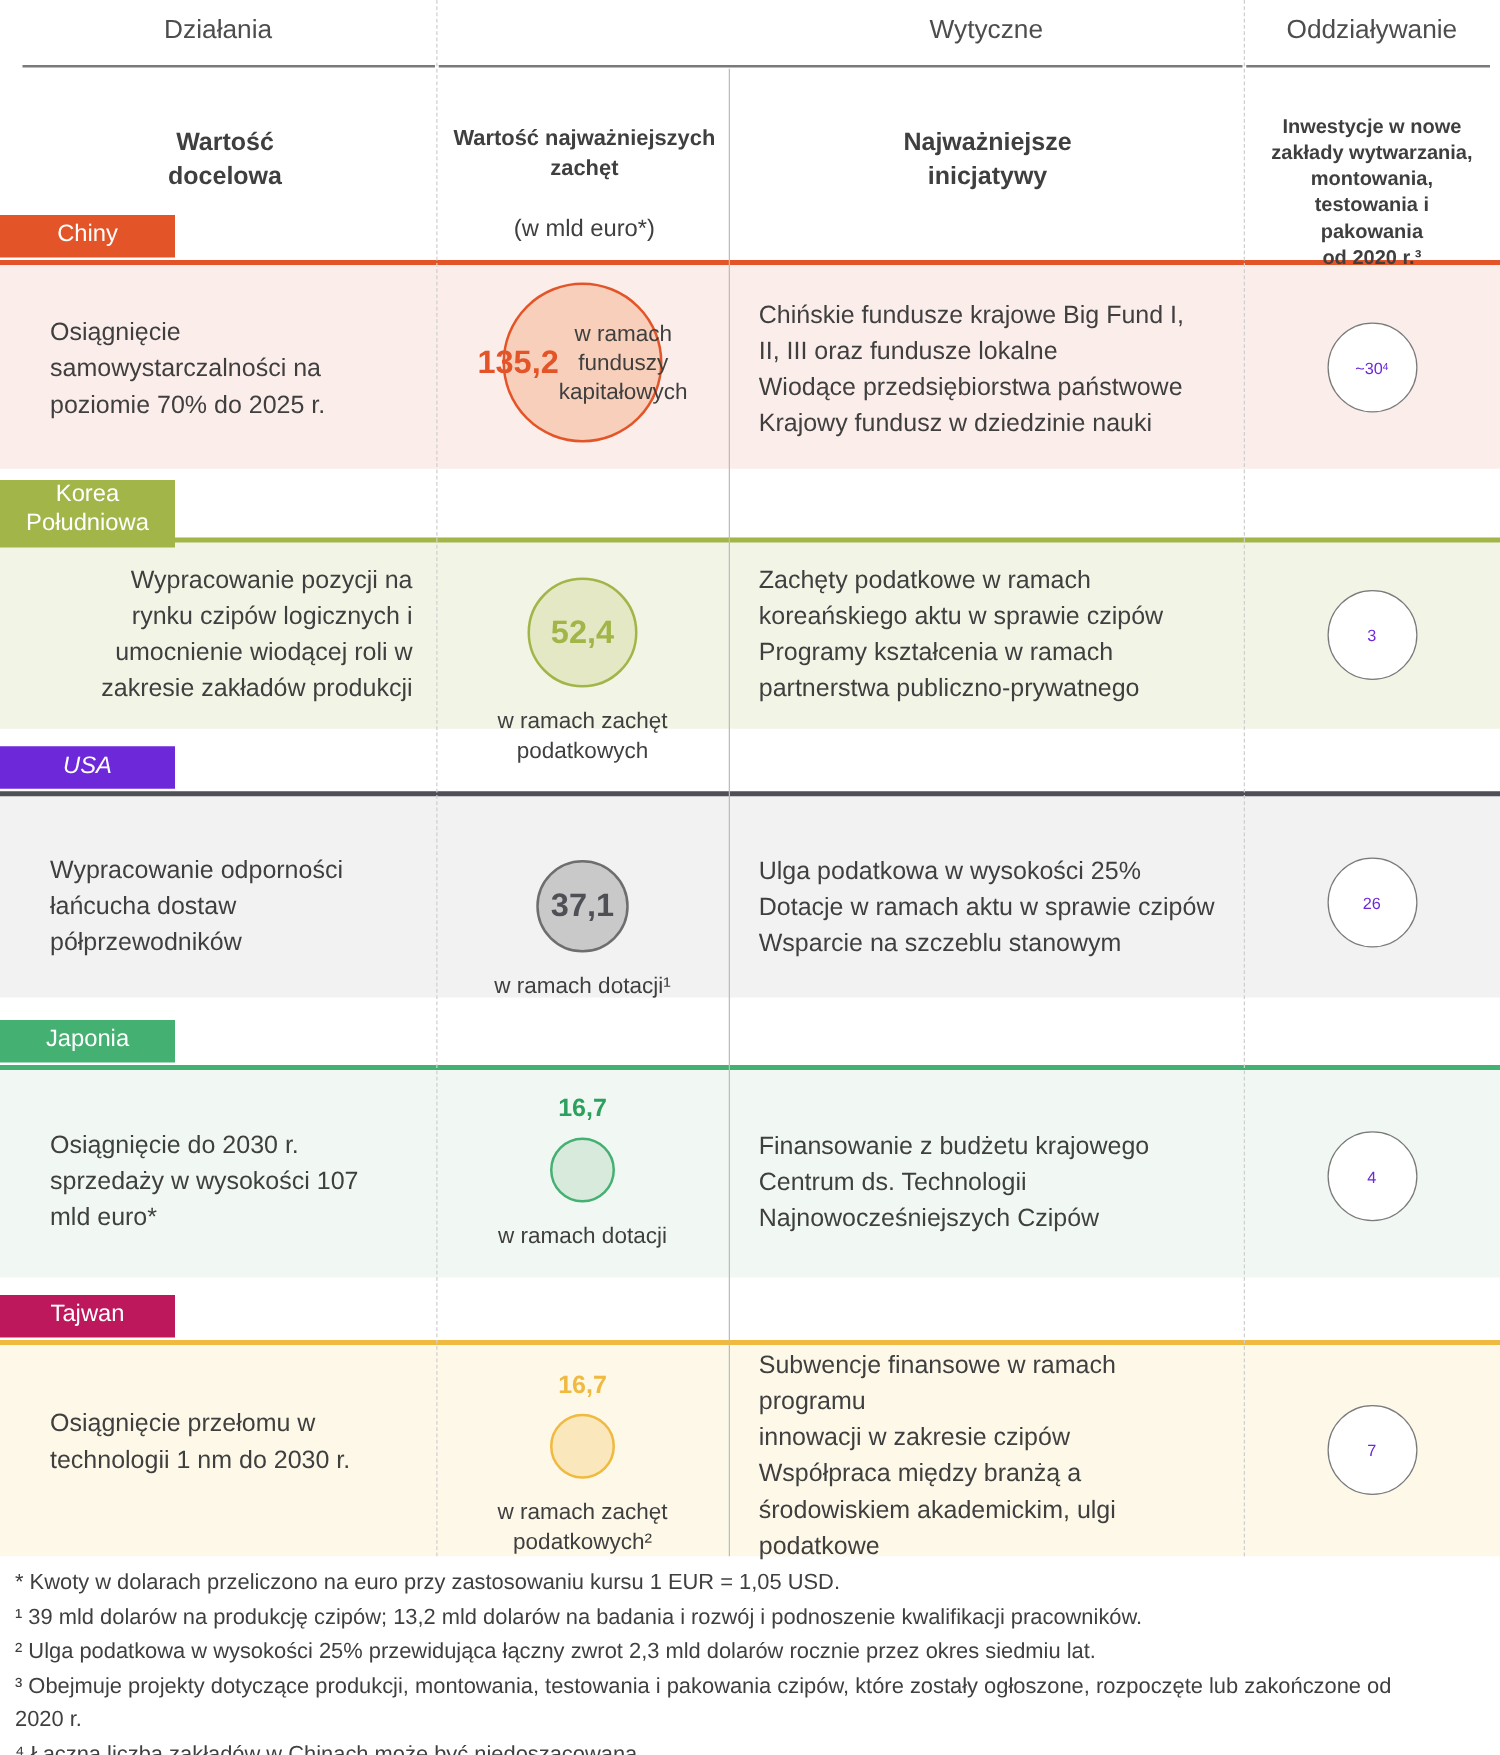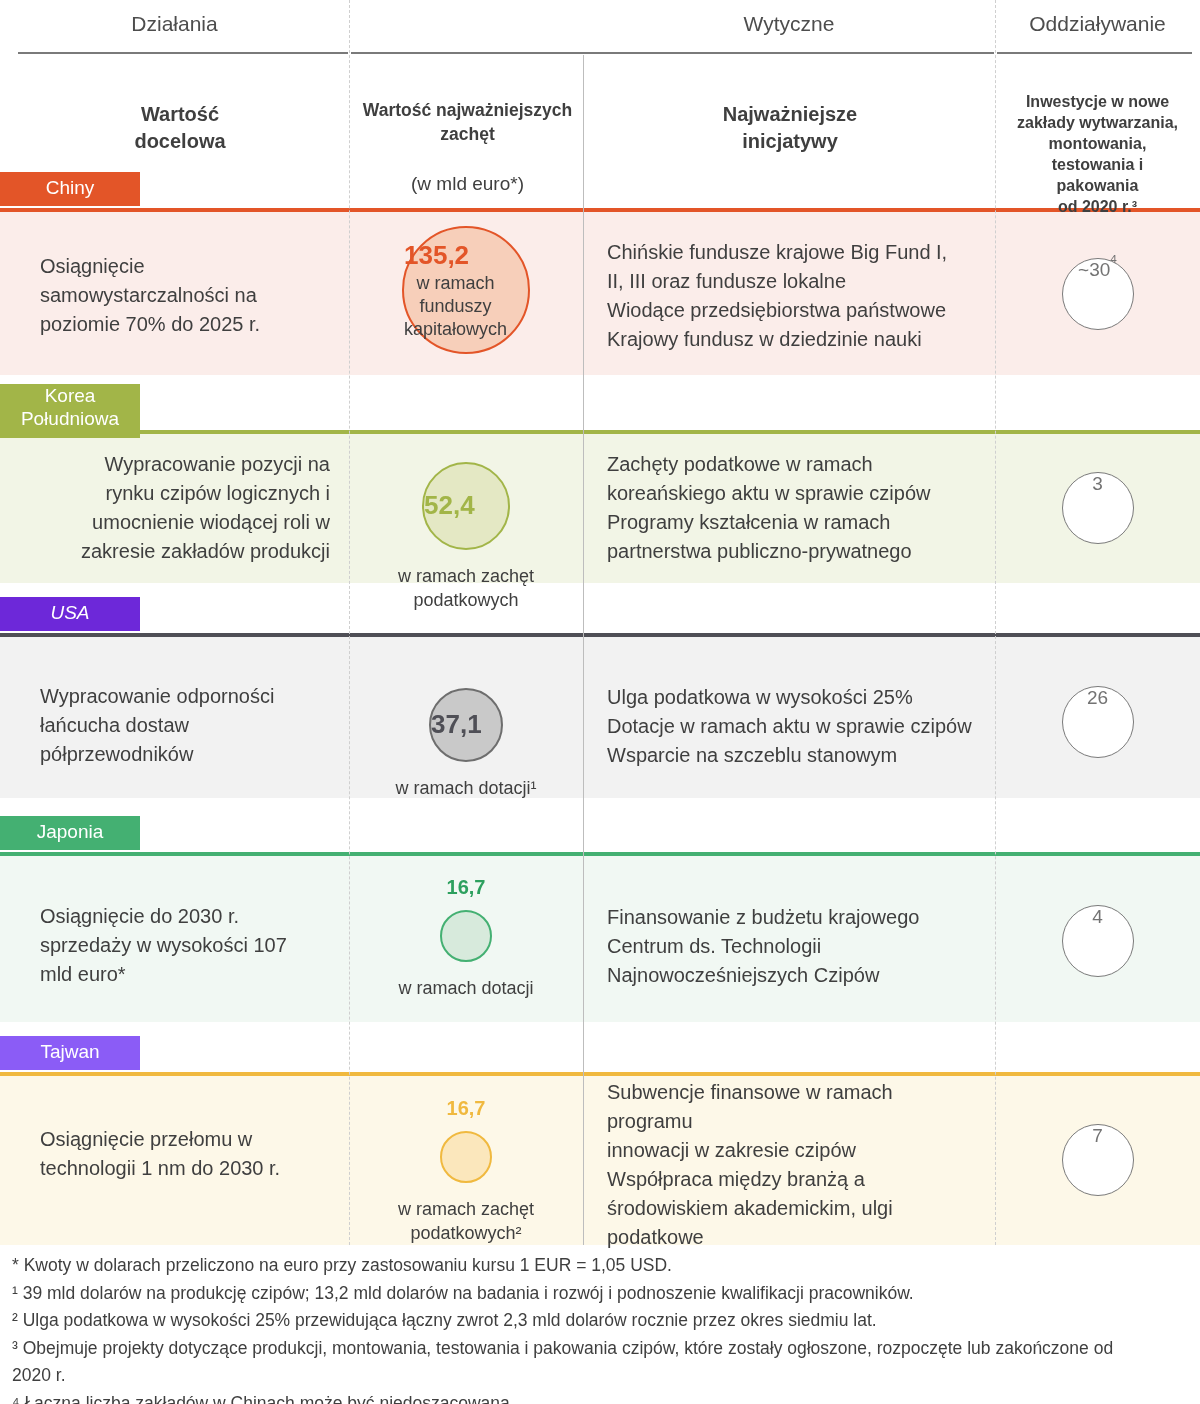--- a/index.html
+++ b/index.html
@@ -50,36 +50,36 @@
   .c-mid {
     position: absolute; left: 349px; width: 234px;
     text-align: center;
   }
   .c-mid .lbl { font-size: 18px; line-height: 24px; color: #3f3f3f; }
   .c-mid .bignum {
     font-size: 20px; font-weight: bold; line-height: 30px;
   }
   .bubble {
     border-radius: 50%; margin: 0 auto;
-    display: flex; flex-direction: column;
-    align-items: flex-start; justify-content: center;
+    display: flex; flex-direction: row;
+    align-items: center; justify-content: center;
   }
   .bubble .bignum-in { font-size: 26px; font-weight: bold; line-height: 30px; margin-bottom: 2px; }
   .bubble .lbl-in { font-size: 18px; line-height: 23px; color: #3f3f3f; }
 
   .c-init {
     position: absolute; left: 607px; width: 385px;
     font-size: 20px; line-height: 29px; color: #3f3f3f;
   }
   .c-impact { position: absolute; left: 995px; width: 205px; }
   .impact-circle {
     width: 72px; height: 72px; border-radius: 50%;
     border: 1px solid #7a7a7a; background: #fff;
-    margin: 0 auto; display: flex; align-items: flex-start; justify-content: center;
-    font-size: 19px; color: #737373;
+    margin: 0 auto; display: flex; align-items: center; justify-content: center;
+    font-size: 13px; color: #6d28d9;
   }
   sup { font-size: 0.62em; vertical-align: super; line-height: 0; }
 
   
   .notes {
     position: absolute; left: 12px; top: 1252px; width: 1120px;
     font-size: 17.5px; line-height: 27.5px; color: #3f3f3f;
   }
   .notes p { white-space: pre-wrap; }
 </style>
@@ -237,21 +237,21 @@
 innowacji w zakresie czipów
 Współpraca między branżą a
 środowiskiem akademickim, ulgi
 podatkowe</div>
         <div class="c-impact" style="top: 52px;">
           <div class="impact-circle">
             <span>7</span>
           </div>
         </div>
       </div>
-      <div class="tab" style="top: 1036px; height: 34px; background: #8b5cf6; white-space: pre-line;">Tajwan</div>
+      <div class="tab" style="top: 1036px; height: 34px; background: #be185d; white-space: pre-line;">Tajwan</div>
     </div>
 
   <div class="notes" id="notes-host">
       <p>* Kwoty w dolarach przeliczono na euro przy zastosowaniu kursu 1 EUR = 1,05 USD.</p>
       <p>¹ 39 mld dolarów na produkcję czipów; 13,2 mld dolarów na badania i rozwój i podnoszenie kwalifikacji pracowników.</p>
       <p>² Ulga podatkowa w wysokości 25% przewidująca łączny zwrot 2,3 mld dolarów rocznie przez okres siedmiu lat.</p>
       <p>³ Obejmuje projekty dotyczące produkcji, montowania, testowania i pakowania czipów, które zostały ogłoszone, rozpoczęte lub zakończone od 2020 r.</p>
       <p>⁴ Łączna liczba zakładów w Chinach może być niedoszacowana.</p>
     </div>
 </div>

